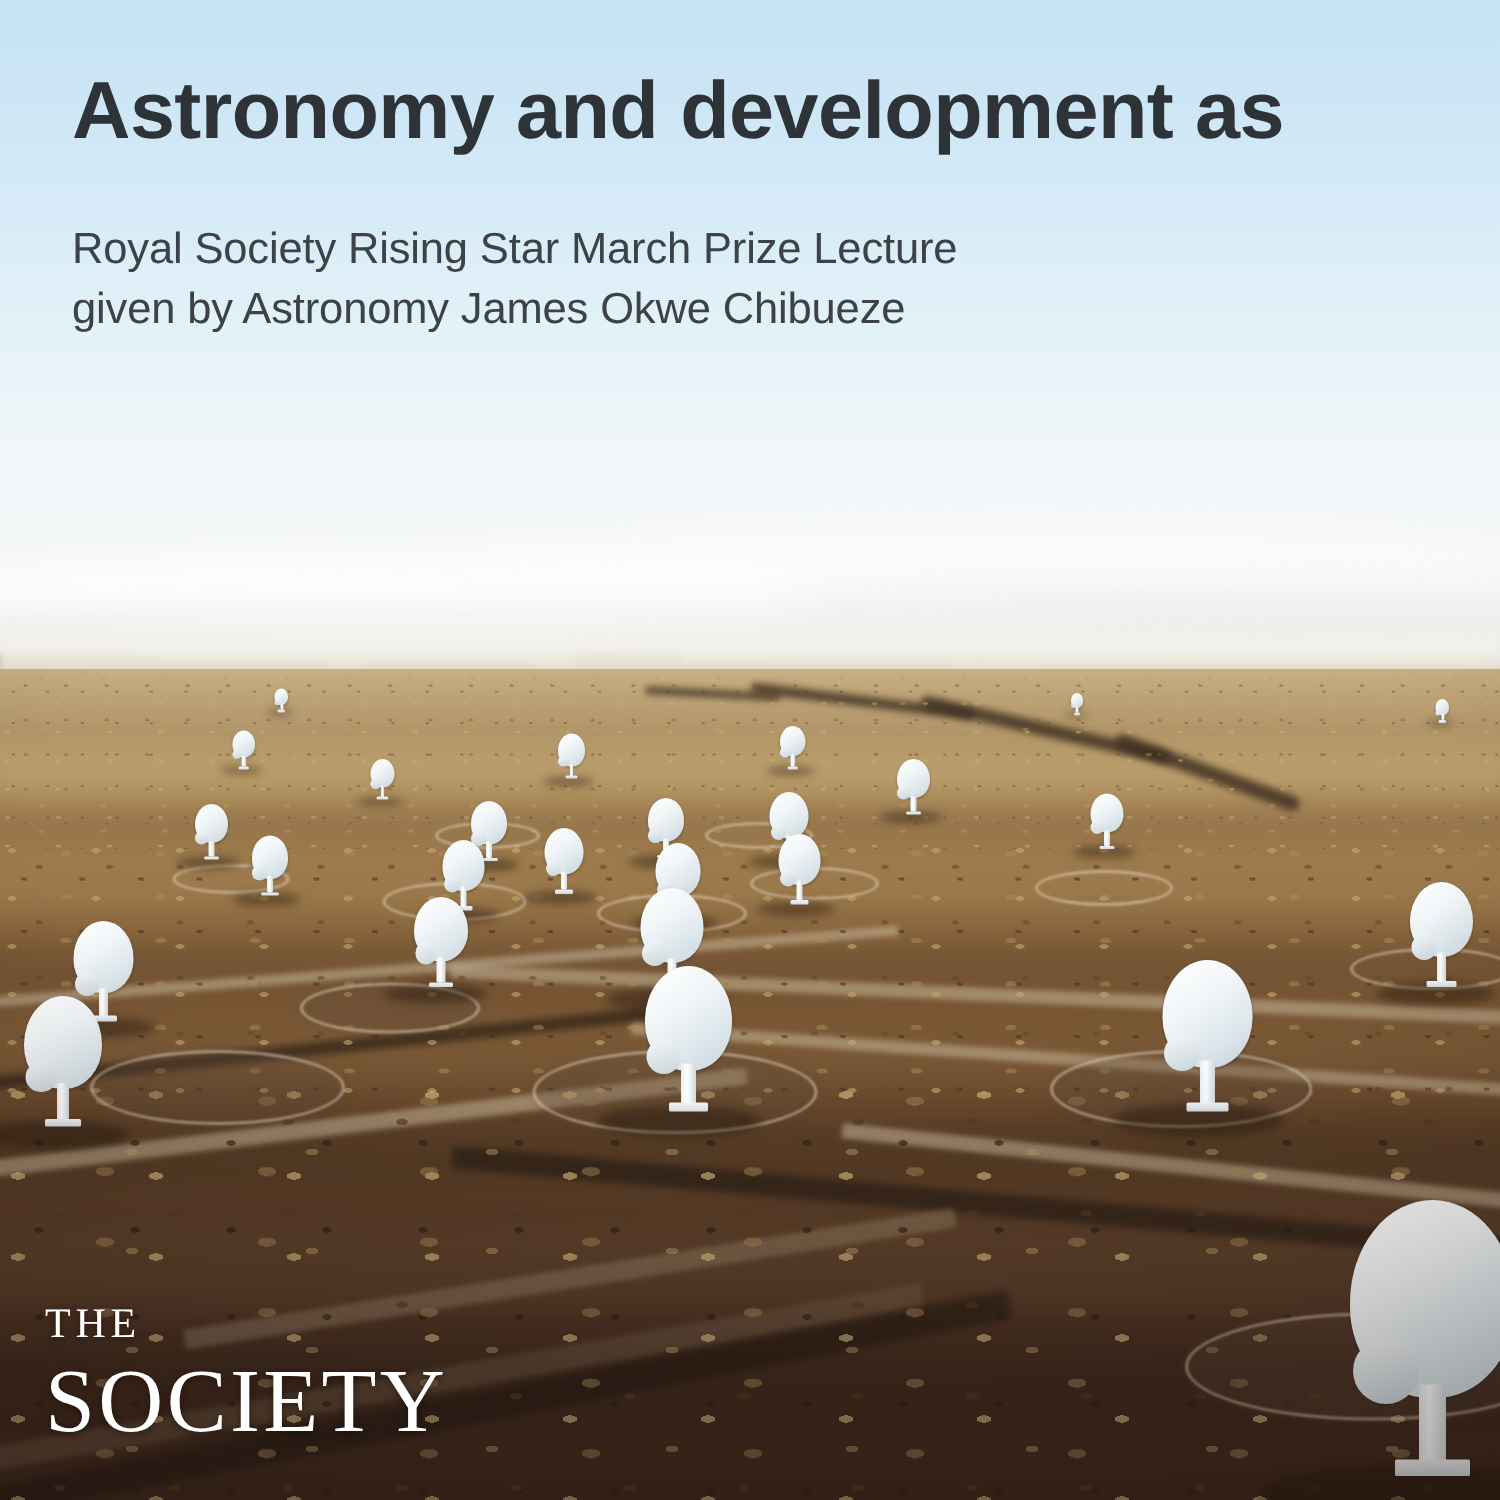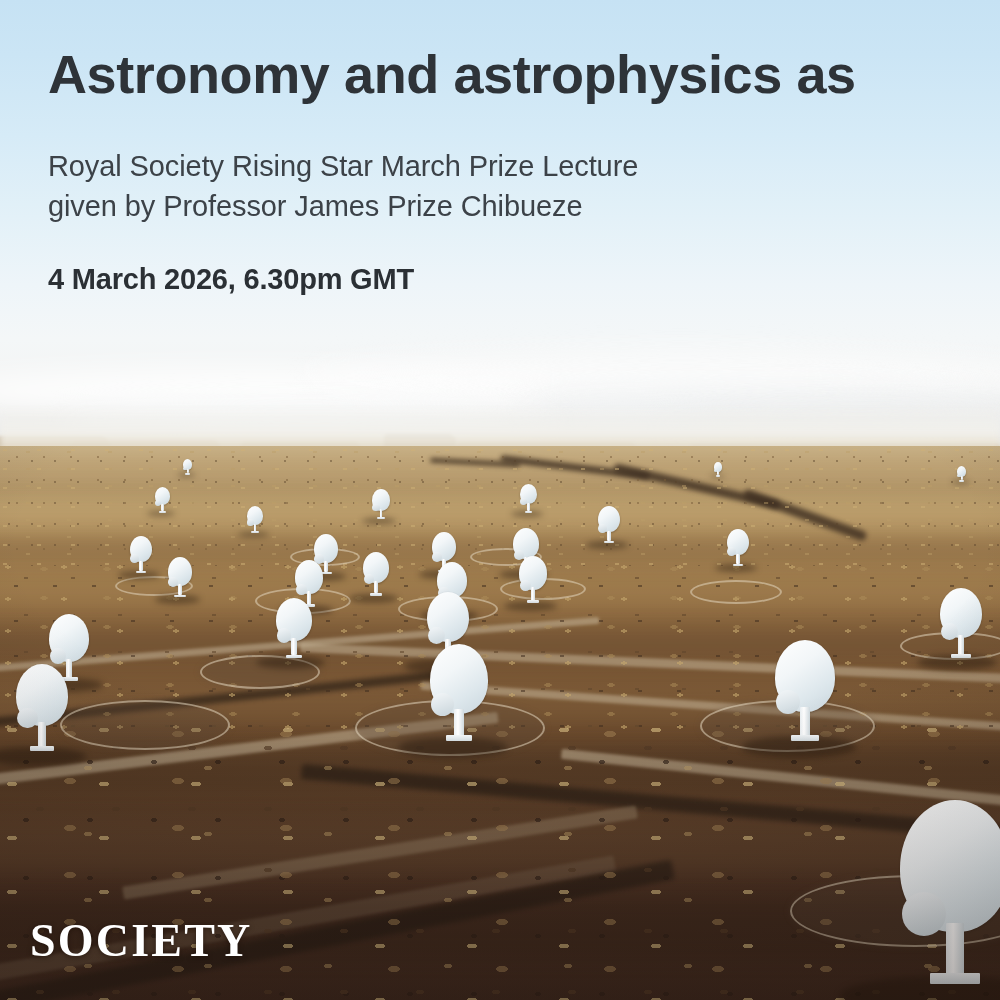--- a/index.html
+++ b/index.html
@@ -182,21 +182,21 @@
 
   
   .logo{
     position:absolute; left:30px; bottom:36px;
     font-family:"Liberation Serif", serif; color:#ffffff;
     text-shadow:0 1px 5px rgba(20,10,4,.55);
     line-height:1;
   }
   .logo .l1{ font-size:28px; letter-spacing:3.2px; display:block; }
   .logo .l2{ font-size:46px; letter-spacing:2.6px; display:block; margin-top:6px; }
-  .logo .l3{ font-size:46px; letter-spacing:2.2px; display:block; margin-top:7px;font-weight:bold; }
+  .logo .l3{ font-size:60px; letter-spacing:2.2px; display:block; margin-top:7px; }
 </style>
 </head>
 <body>
 
 <div class="poster">
 
   <div class="sky">
     <div class="cloudband cb1"></div>
     <div class="cloudband cb2"></div>
     <div class="cloudband cb3"></div>
@@ -445,26 +445,26 @@
         <div class="feed" style="width: 44px; height: 44px; left: 2.2px; top: 92.4px;"></div>
         <div class="mast" style="width: 17.6px; height: 52.8px; left: 46.2px; top: 122.76px;"></div>
         <div class="base" style="width: 50.6px; height: 11px; left: 29.7px; top: 173.36px;"></div>
       </div>
     </div>
 
   <div class="vign"></div>
 
   <div class="copy">
     <h1 class="title">
-      <span>Astronomy and astrophysics as</span><br>
+      <span>Astronomy and development as</span><br>
     </h1>
     <p class="subtitle">
       <span>Royal Society Rising Star March Prize Lecture</span><br>
-      <span>given by Professor James Prize Chibueze</span>
+      <span>given by Astronomy James Okwe Chibueze</span>
     </p>
-    <p class="date">4 March 2026, 6.30pm GMT</p>
   </div>
 
   <div class="logo">
+    <span class="l1">THE</span>
     <span class="l3">SOCIETY</span>
   </div>
 
 </div>
 
 </body></html>

